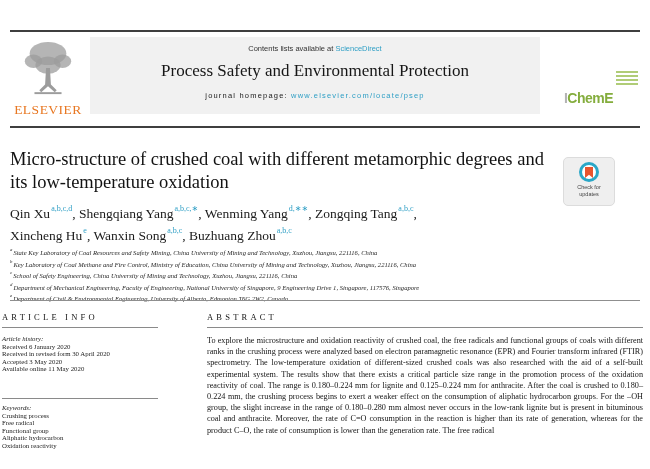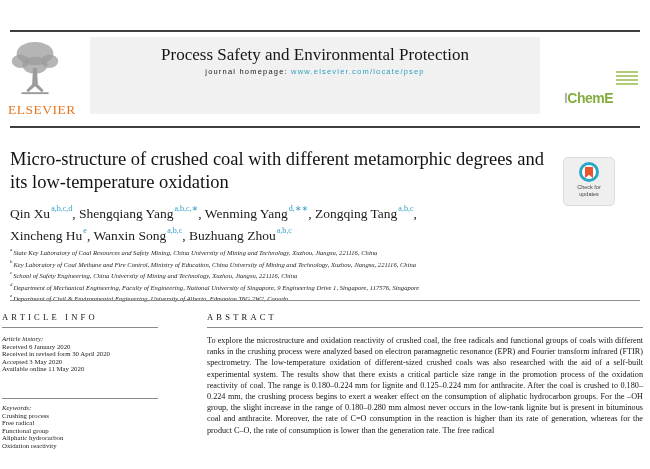--- a/index.html
+++ b/index.html
@@ -10,29 +10,29 @@
   
   .citation {
     position:absolute; top:7px; left:0; width:100%; text-align:center;
     font-family:"Liberation Sans", sans-serif; font-size:7.5px; color:#2f9fc5;
   }
   .rule-top { position:absolute; top:30px; left:10px; width:630px; border-top:2px solid #3f3f3f; }
   .rule-mid { position:absolute; top:126px; left:10px; width:630px; border-top:2px solid #3f3f3f; }
   .rule-thin { position:absolute; top:300px; left:10px; width:630px; border-top:1px solid #8f8f8f; }
 
   
-  .logo-elsevier { position:absolute; left:8px; top:39px; width:80px; height:78px; }
+  .logo-elsevier { position:absolute; left:8px; top:39px; width:80px; height:78px; text-align:center; }
   .elsevier-word { font-size:13.5px; color:#e87722; letter-spacing:.5px; margin-top:1px; }
 
   
   .banner { position:absolute; left:90px; top:37px; width:450px; height:77px; background:#f1f1f1; text-align:center; }
   .contents-line { padding-top:7px; font-family:"Liberation Sans", sans-serif; font-size:7.5px; color:#333; }
   .teal { color:#2f9fc5; text-decoration:none; cursor:pointer; }
   .journal-name { font-size:17px; color:#161616; margin-top:8px; }
-  .homepage-line { margin-top:2px; font-family:"Liberation Sans", sans-serif; font-size:7.5px; letter-spacing:1.2px; color:#222; }
+  .homepage-line { margin-top:10px; font-family:"Liberation Sans", sans-serif; font-size:7.5px; letter-spacing:1.2px; color:#222; }
 
   
   .icheme { position:absolute; left:556px; top:58px; width:90px; height:40px; background:#fff; display:flex; align-items:center; justify-content:center; gap:3px; }
   .icheme-text { font-family:"Liberation Sans", sans-serif; font-size:14px; font-weight:bold; letter-spacing:-0.5px;margin-top:40px; }
   .icheme-i { color:#b3b3b3; }
   .icheme-cheme { color:#84ad3d; }
   .tagline { display:flex; flex-direction:column; gap:2px; }
   .tagline div { width:22px; height:2px; background:#9cbf55; opacity:.8; }
 
   
@@ -82,20 +82,23 @@
           <ellipse cx="27" cy="27" rx="13" ry="9" opacity="0.75"></ellipse>
           <path d="M25 30 L29 30 L30 47 L36 53 L34 55 L27 49 L20 55 L18 53 L24 47 Z"></path>
           <rect x="13" y="55" width="28" height="2"></rect>
         </g>
       </svg>
     </span>
     <div class="elsevier-word">ELSEVIER</div>
   </div>
 
   <div class="banner">
+    <div class="contents-line">
+      <span>Contents lists available at </span><span class="teal">ScienceDirect</span>
+    </div>
     <div class="journal-name">Process Safety and Environmental Protection</div>
     <div class="homepage-line">
       <span>journal homepage: </span><span class="teal">www.elsevier.com/locate/psep</span>
     </div>
   </div>
 
   <div class="icheme">
     <span class="icheme-text"><span class="icheme-i">I</span><span class="icheme-cheme">ChemE</span></span>
     <span class="tagline">
         <div></div>

